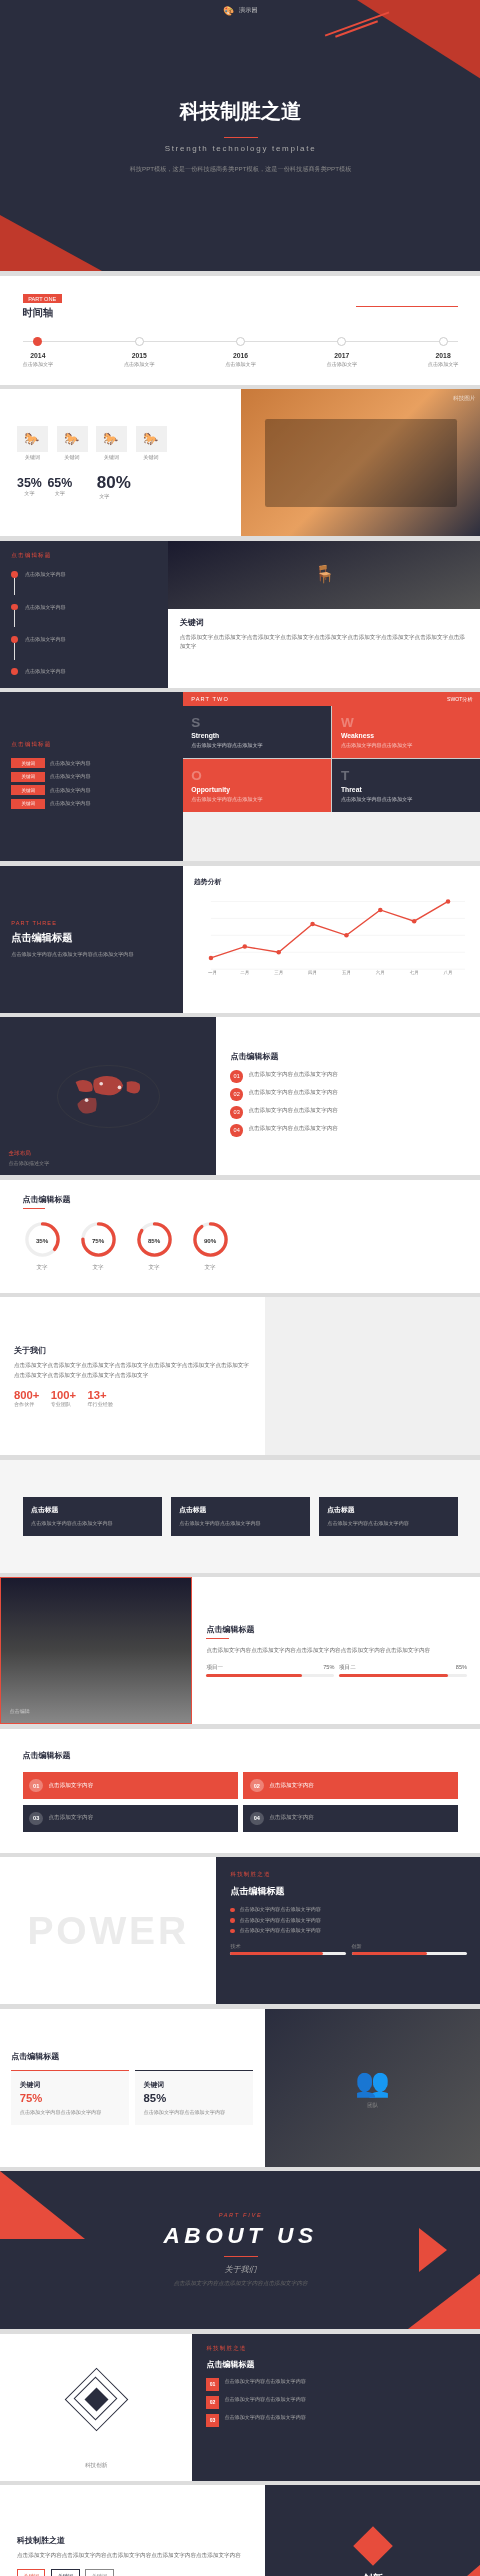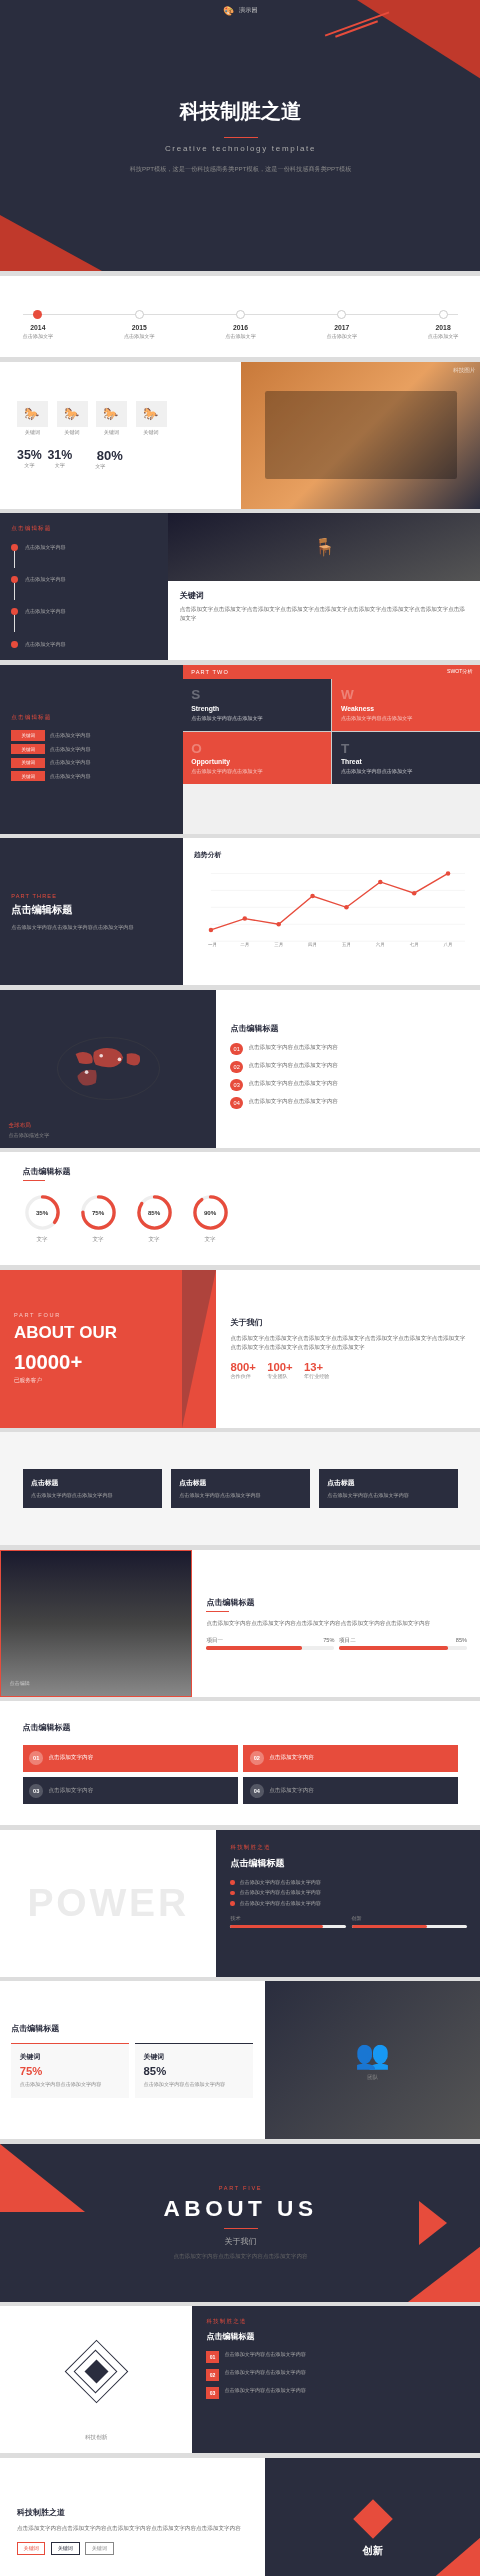--- a/index.html
+++ b/index.html
@@ -261,27 +261,34 @@
     <span style="color:#ccc;font-size:6.2px;">演示园</span>
   </div>
 
   <div style="position:absolute;top:22.6px;right:90px;display:flex;flex-direction:column;gap:3.4px;">
     <div style="width:68px;height:1.7px;background:#e74c3c;transform:rotate(-20deg);"></div>
     <div style="width:45px;height:1.7px;background:#e74c3c;transform:rotate(-20deg);margin-left:11.3px;"></div>
   </div>
 
   <h1 class="cover-title">科技制胜之道</h1>
   <div class="cover-line"></div>
-  <div class="cover-subtitle">Creative technology template</div>
+  <div class="cover-subtitle">Strength technology template</div>
   <div class="cover-desc">科技PPT模板，这是一份科技感商务类PPT模板，这是一份科技感商务类PPT模板</div>
 </div>
 
 <div class="slide-sep"></div>
 
 <div class="slide" style="background:white;padding:17px 22.6px;">
+  <div style="display:flex;justify-content:space-between;align-items:center;margin-bottom:11.3px;">
+    <div>
+      <div class="part-badge">PART ONE</div>
+      <div style="font-size:10.2px;font-weight:bold;color:#2a2d3e;">时间轴</div>
+    </div>
+    <div style="width:102px;height:1.1px;background:#e74c3c;"></div>
+  </div>
 
   <div style="display:flex;align-items:center;margin-top:17px;position:relative;">
     <div style="position:absolute;top:4px;left:0;right:0;height:1.1px;background:#ddd;z-index:0;"></div>
     <div style="display:flex;justify-content:space-between;width:100%;z-index:1;">
       <div style="display:flex;flex-direction:column;align-items:center;">
         <div style="width:9px;height:9px;border-radius:50%;background:#e74c3c;margin-bottom:5.6px;"></div>
         <div style="font-size:6.8px;font-weight:bold;color:#333;">2014</div>
         <div style="font-size:5.1px;color:#888;margin-top:2.3px;">点击添加文字</div>
       </div>
       <div style="display:flex;flex-direction:column;align-items:center;">
@@ -330,25 +337,25 @@
         <div style="width:31px;height:25.4px;background:#f0f0f0;display:flex;align-items:center;justify-content:center;font-size:12.4px;">🐎</div>
         <div style="font-size:5.1px;color:#888;">关键词</div>
       </div>
     </div>
     <div style="display:flex;gap:5.6px;align-items:center;">
       <div style="text-align:center;">
         <div style="font-size:12.4px;font-weight:bold;color:#2a2d3e;">35%</div>
         <div style="font-size:5.1px;color:#888;">文字</div>
       </div>
       <div style="text-align:center;">
-        <div style="font-size:12.4px;font-weight:bold;color:#2a2d3e;">31%</div>
+        <div style="font-size:12.4px;font-weight:bold;color:#2a2d3e;">65%</div>
         <div style="font-size:5.1px;color:#888;">文字</div>
       </div>
       <div style="text-align:center;">
-        <div style="font-size:13px;font-weight:bold;color:#2a2d3e;padding-left:19px;">80%</div>
+        <div style="font-size:17px;font-weight:bold;color:#2a2d3e;padding-left:19px;">80%</div>
         <div style="font-size:5.1px;color:#888;">文字</div>
       </div>
     </div>
   </div>
 
   <div style="width:50%;background:linear-gradient(135deg,#c8793a,#e8a060,#2a2d3e);display:flex;align-items:center;justify-content:center;position:relative;">
     <div style="position:absolute;top:5.6px;right:5.6px;color:white;font-size:5.6px;opacity:0.7;">科技图片</div>
 
     <div style="width:80%;height:60%;background:rgba(0,0,0,0.3);border-radius:2.3px;display:flex;align-items:flex-end;overflow:hidden;">
       <div style="display:flex;align-items:flex-end;gap:1.7px;width:100%;">
@@ -610,27 +617,20 @@
       </div>
       <div style="font-size:5.6px;color:#888;">文字</div>
     </div>
   </div>
 </div>
 
 <div class="slide-sep"></div>
 
 <div class="slide" style="display:flex;height:158px;">
 
-  <div style="width:45%;background:#e74c3c;padding:14px;display:flex;flex-direction:column;justify-content:center;position:relative;">
-    <div style="position:absolute;top:0;right:0;width:0;height:0;border-style:solid;border-width:158px 34px 0 0;border-color:#2a2d3e transparent transparent transparent;opacity:0.3;"></div>
-    <div style="font-size:5.6px;letter-spacing:1.7px;color:rgba(255,255,255,0.7);margin-bottom:4.5px;">PART FOUR</div>
-    <div style="font-size:17px;font-weight:bold;color:white;margin-bottom:8.5px;">ABOUT OUR</div>
-    <div style="font-size:20.3px;font-weight:bold;color:white;margin-bottom:2.8px;">10000+</div>
-    <div style="font-size:5.6px;color:rgba(255,255,255,0.8);">已服务客户</div>
-  </div>
 
   <div style="width:55%;background:white;padding:14px;display:flex;flex-direction:column;justify-content:center;">
     <div style="font-size:8px;font-weight:bold;color:#2a2d3e;margin-bottom:5.6px;">关于我们</div>
     <div style="font-size:5.6px;color:#666;line-height:1.7;margin-bottom:8.5px;">点击添加文字点击添加文字点击添加文字点击添加文字点击添加文字点击添加文字点击添加文字点击添加文字点击添加文字点击添加文字点击添加文字</div>
     <div style="display:flex;gap:11.3px;">
       <div>
         <div style="font-size:11.3px;font-weight:bold;color:#e74c3c;">800+</div>
         <div style="font-size:5.1px;color:#888;">合作伙伴</div>
       </div>
       <div>
@@ -794,21 +794,21 @@
 
 <div class="slide about-us-slide" style="height:158px;">
 
   <div style="position:absolute;top:0;left:0;width:0;height:0;border-style:solid;border-width:68px 0 0 85px;border-color:transparent transparent transparent #e74c3c;"></div>
   <div style="position:absolute;bottom:0;right:0;width:0;height:0;border-style:solid;border-width:0 0 56px 73px;border-color:transparent transparent #e74c3c transparent;"></div>
 
   <div style="position:absolute;right:34px;top:50%;transform:translateY(-50%);">
     <div style="width:0;height:0;border-style:solid;border-width:22.6px 0 22.6px 28px;border-color:transparent transparent transparent #e74c3c;"></div>
   </div>
 
-  <div style="z-index:2;text-align:center;">
+  <div style="z-index:2;text-align:center;font-style:italic;">
     <div style="font-size:5.6px;letter-spacing:1.7px;color:#e74c3c;margin-bottom:4.5px;">PART FIVE</div>
     <div style="font-size:22.6px;font-weight:bold;color:white;letter-spacing:4.5px;">ABOUT US</div>
     <div style="width:34px;height:1.1px;background:#e74c3c;margin:6.8px auto;"></div>
     <div style="font-size:8px;color:#aaa;">关于我们</div>
     <div style="font-size:5.6px;color:#666;margin-top:5.6px;max-width:226px;">点击添加文字内容点击添加文字内容点击添加文字内容</div>
   </div>
 </div>
 
 <div class="slide-sep"></div>
 

